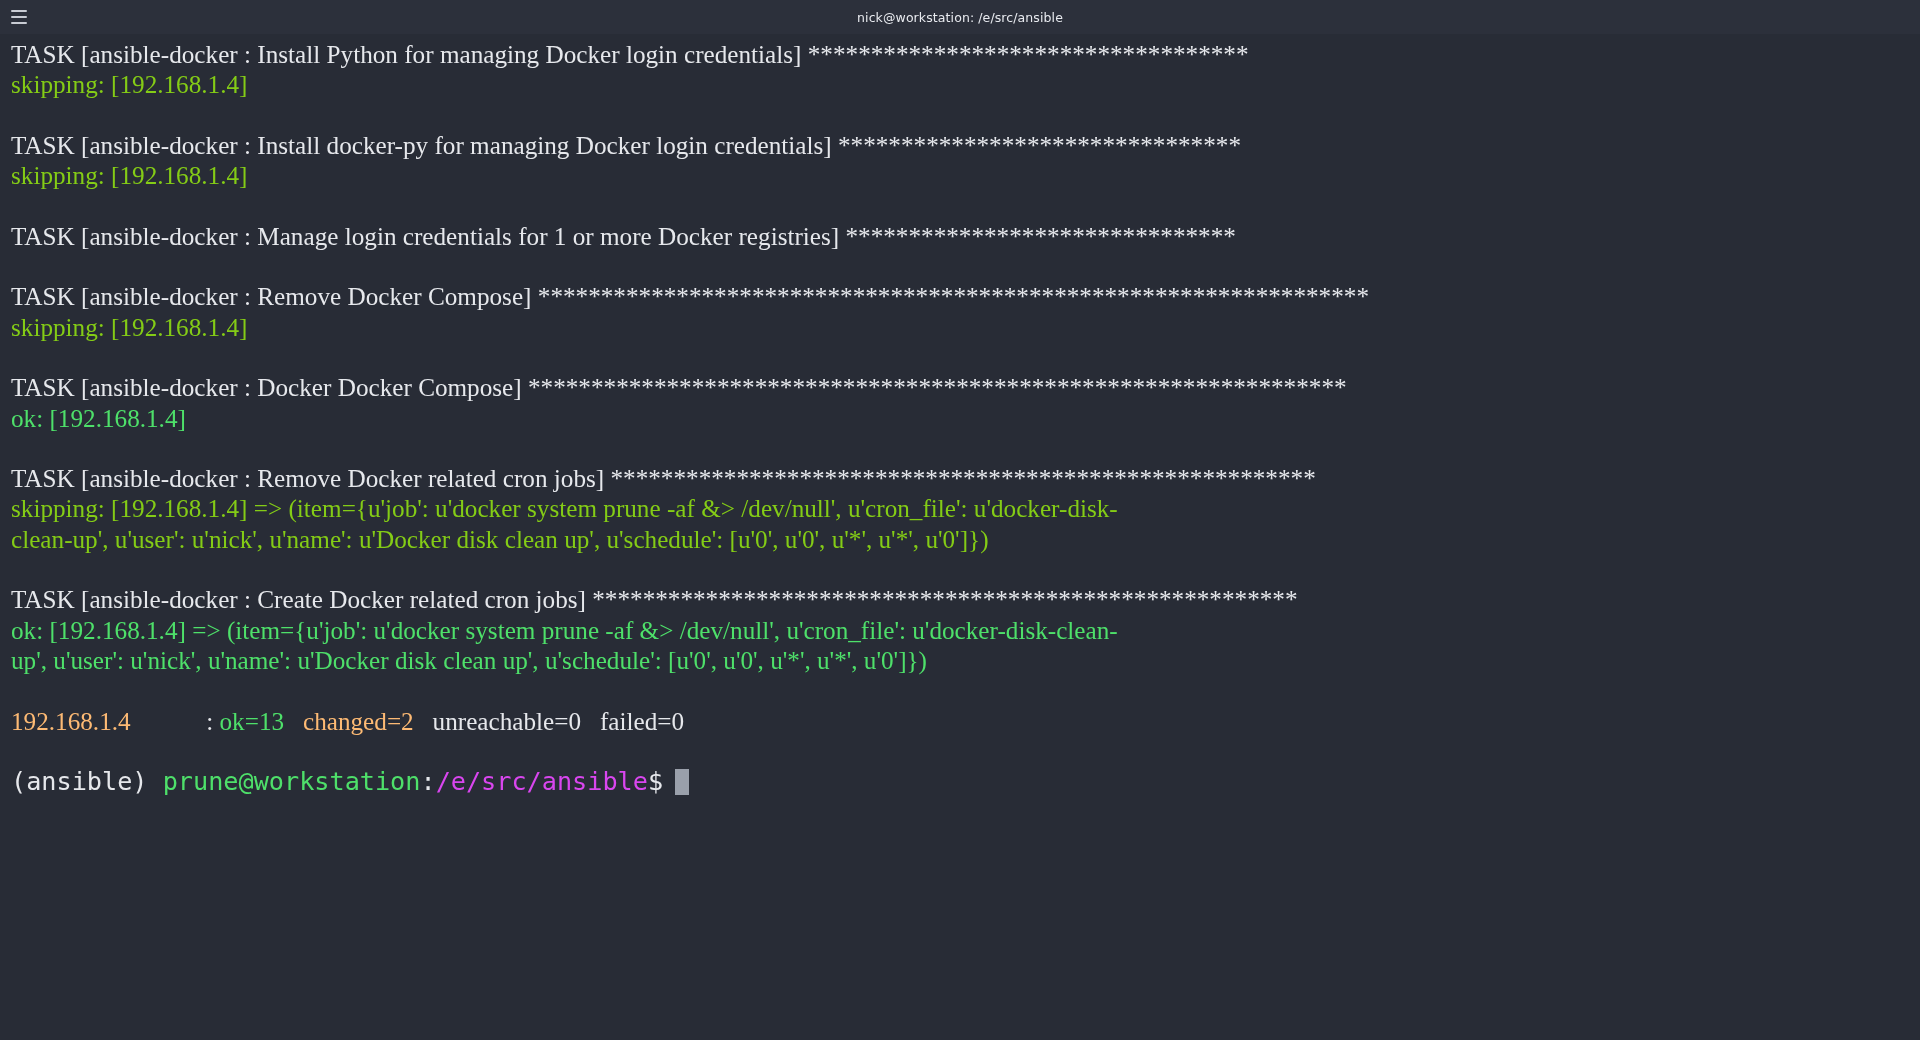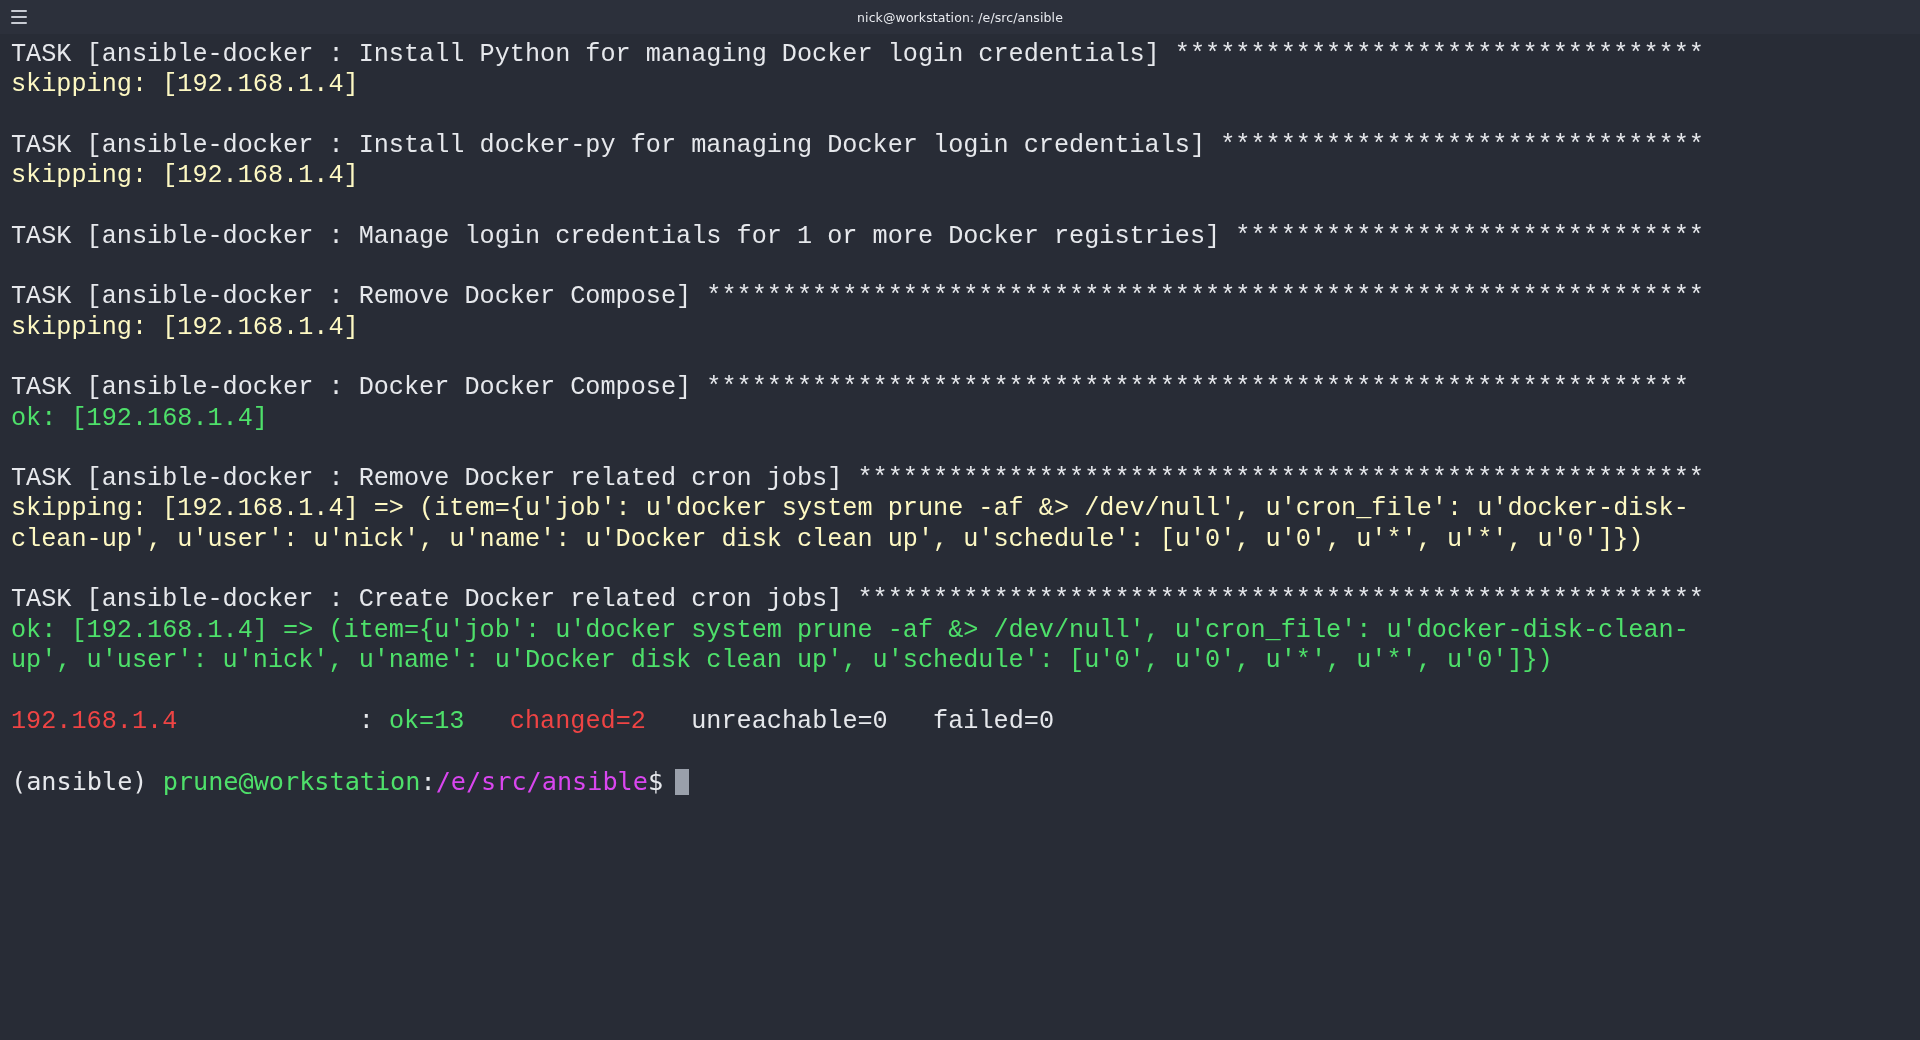--- a/index.html
+++ b/index.html
@@ -67,35 +67,35 @@
     flex: 1 1 auto;
     padding: 6px 0 0 0;
     background: #282c36;
     overflow: hidden;
   }
   .term-inner {
     padding-left: 11px;
     padding-right: 0px;
   }
   .line {
-    font-family: Liberation Mono, monospace;
+    font-family: Liberation Serif, serif;
     font-size: 25.2px;
     line-height: 30.3px;
     white-space: pre;
     letter-spacing: 0px;
     height: 30.3px;
     overflow: visible;
   }
   .line.blank { color: transparent; }
 
   
   .c-default { color: #e6e8ec; }
-  .c-cyan    { color: #fef9c3; }
+  .c-cyan    { color: #84cc16; }
   .c-green   { color: #4ee06a; }
-  .c-yellow  { color: #ef4444; }
+  .c-yellow  { color: #fdba74; }
   .c-blue    { color: #d946ef; }
 
   
   .prompt-line {
     font-family: "DejaVu Sans Mono", "Liberation Mono", monospace;
     font-size: 25.2px;
     line-height: 30.3px;
     white-space: pre;
     height: 32px;
     display: block;

